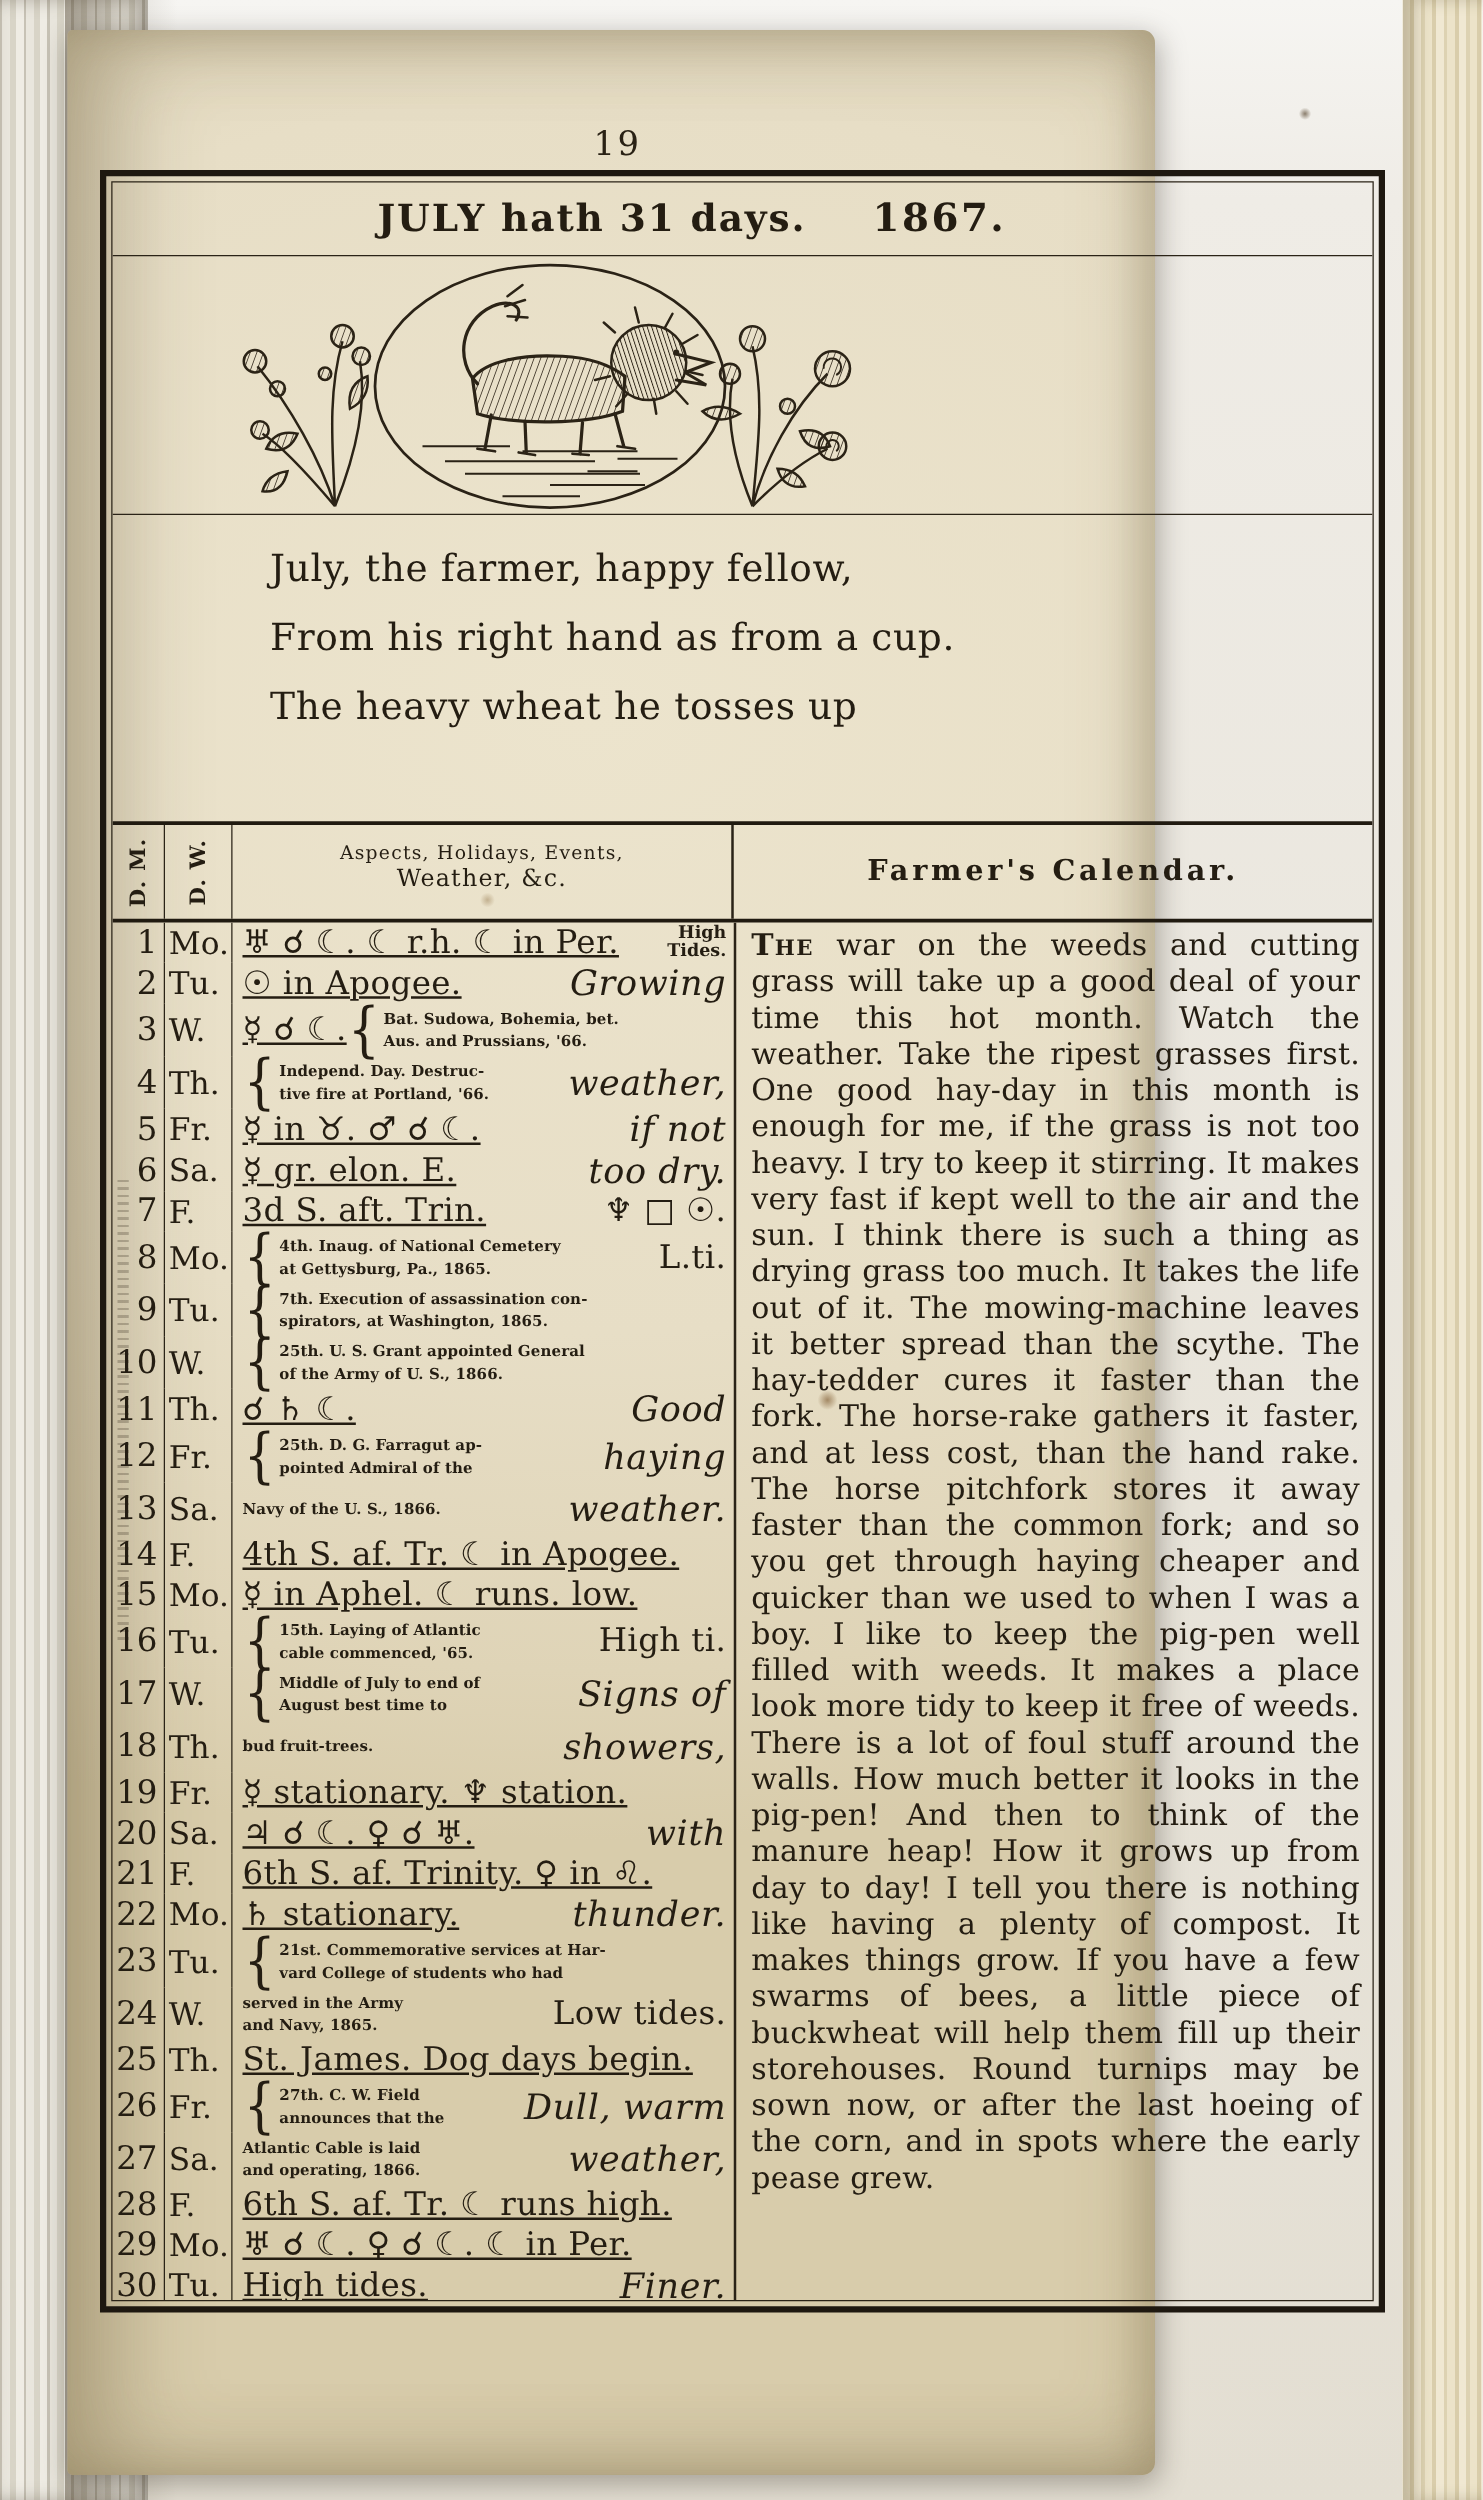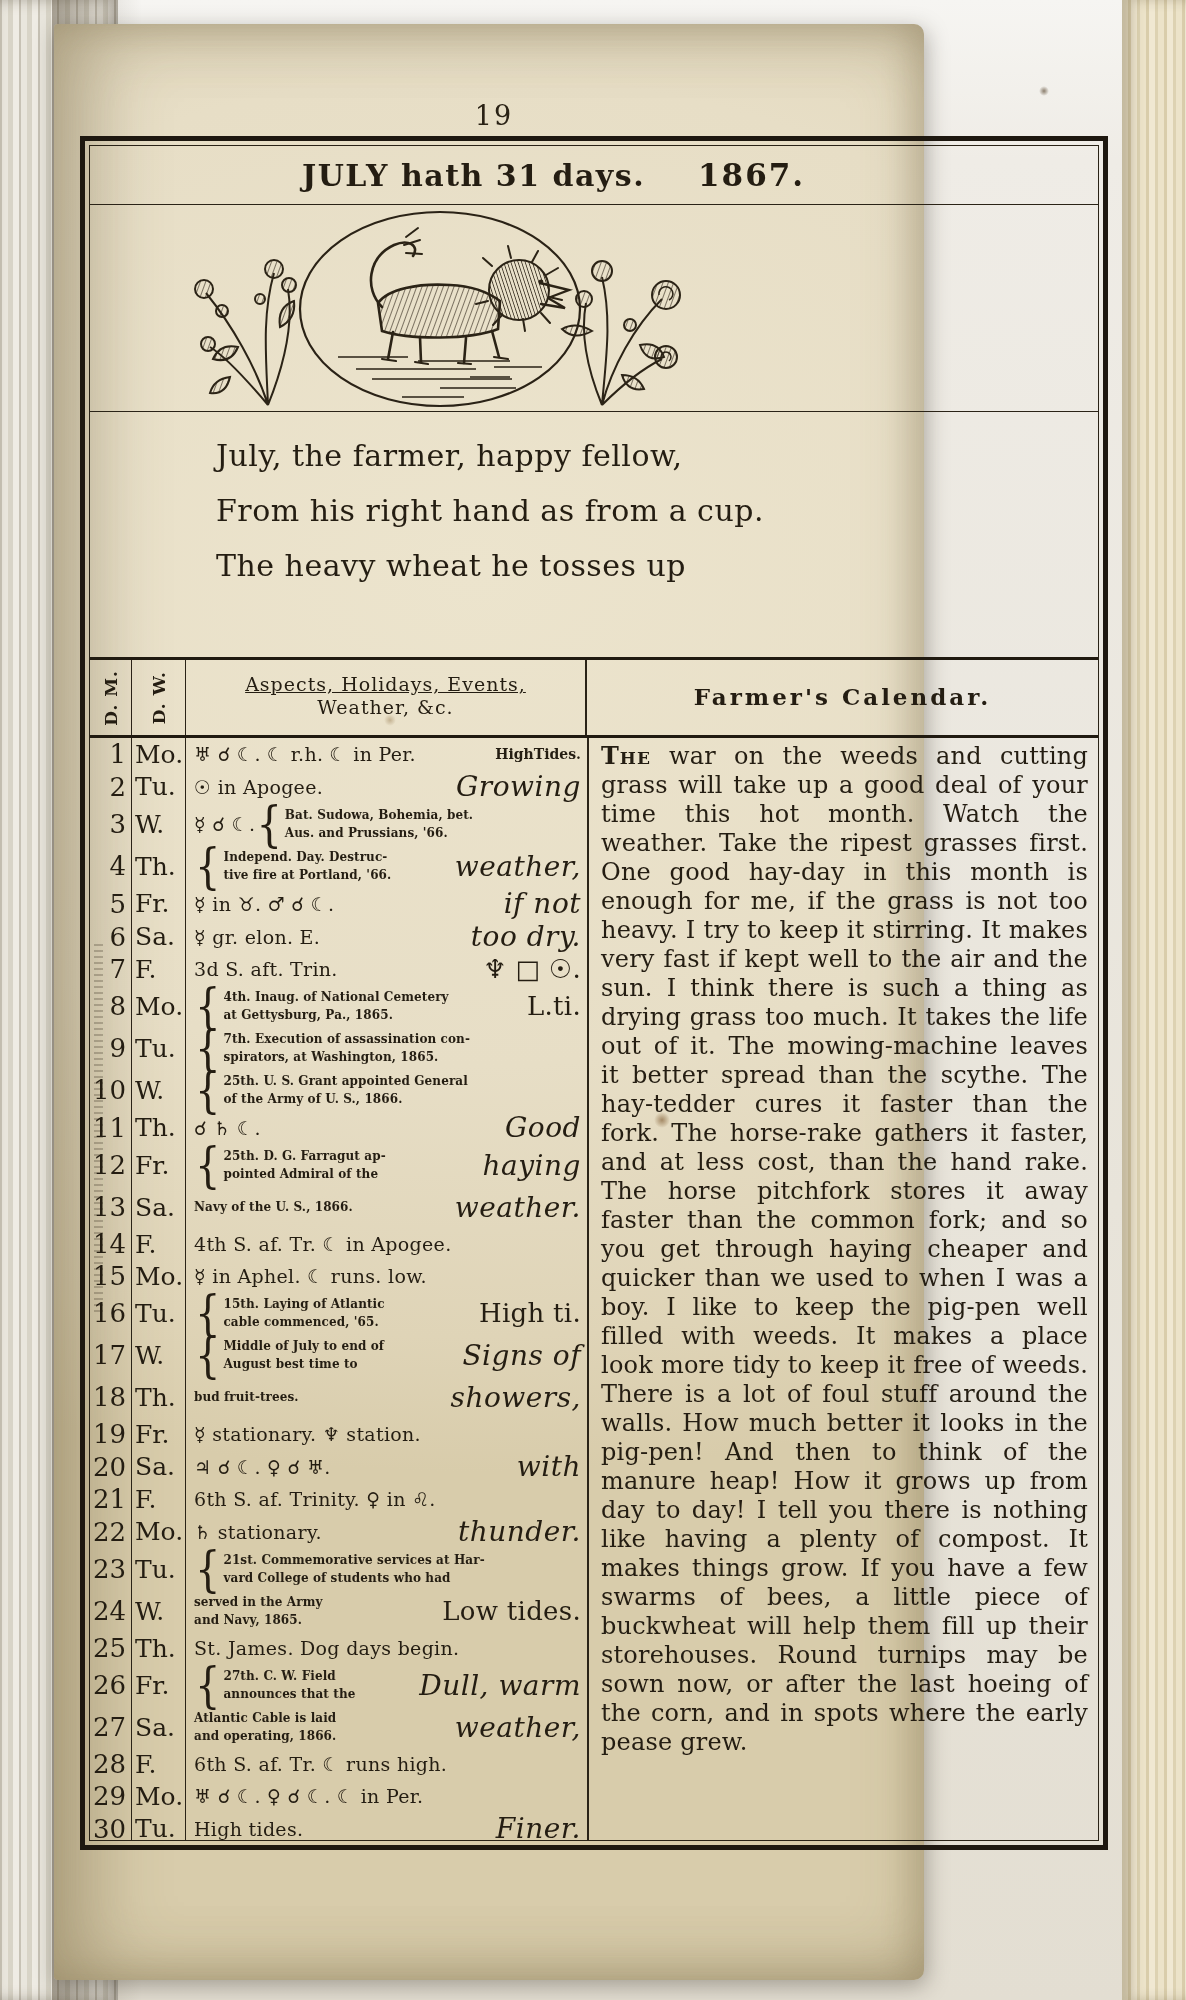--- a/index.html
+++ b/index.html
@@ -44,44 +44,44 @@
   
   .poem{height:248px;box-sizing:border-box;border-bottom:3px solid #201a10;padding:16px 0 16px 126px;}
   .poem-line{font-size:30px;line-height:55px;letter-spacing:.5px;white-space:nowrap;}
   
   .thead{display:flex;height:78px;border-bottom:3.5px solid #201a10;box-sizing:border-box;}
   .c-dm{width:42px;box-sizing:border-box;border-right:1.5px solid #2a2317;flex:none;}
   .c-dw{width:54px;box-sizing:border-box;border-right:1.5px solid #2a2317;flex:none;}
   .th-vert{display:flex;align-items:center;justify-content:center;}
   .th-vert span{writing-mode:vertical-rl;transform:rotate(180deg);font-size:17px;font-weight:600;letter-spacing:1px;white-space:nowrap;}
   .th-asp{width:401px;flex:none;box-sizing:border-box;border-right:2px solid #2a2317;text-align:center;padding-top:13px;}
-  .th-asp .l1{font-size:19px;letter-spacing:1px;text-decoration:underline;}
+  .th-asp .l1{font-size:15px;letter-spacing:1px;}
   .th-asp .l2{font-size:19px;letter-spacing:1px;margin-top:1px;}
   .th-farm{flex:1;text-align:center;padding-top:23px;font-size:23px;font-weight:700;letter-spacing:3px;}
   
   .tbody{display:flex;height:1102px;overflow:hidden;}
   .rows-col{width:497px;flex:none;}
   .farmers-col{flex:1;box-sizing:border-box;border-left:2px solid #2a2317;
     padding:3px 10px 0 12px;font-size:24px;line-height:29px;text-align:justify;
     letter-spacing:.2px;overflow:hidden;}
   .lead-word{font-variant:small-caps;font-weight:600;letter-spacing:1px;}
   .cal-row{display:flex;align-items:center;min-height:32px;}
   .cal-row .c-dm{align-self:stretch;display:flex;align-items:center;justify-content:flex-end;
     padding-right:5px;font-size:26px;}
   .cal-row .c-dw{align-self:stretch;display:flex;align-items:center;padding-left:3px;font-size:25px;}
   .c-asp{flex:1;display:flex;align-items:center;padding:0 6px 0 8px;min-width:0;}
-  .asp-main{font-size:19px;white-space:nowrap;letter-spacing:.3px;}
+  .asp-main{font-size:26px;white-space:nowrap;letter-spacing:.3px;text-decoration:underline;}
   .note-wrap{display:flex;align-items:center;min-height:42px;}
   .brace{font-size:40px;line-height:1;transform:scaleY(1.2);margin:0 3px 0 1px;font-weight:400;}
   .note-lines{display:flex;flex-direction:column;justify-content:center;}
   .note-line{font-size:12px;font-weight:700;line-height:18px;white-space:nowrap;letter-spacing:.1px;}
   .r-word{margin-left:auto;white-space:nowrap;}
   .r-it{font-style:italic;font-size:28px;letter-spacing:.5px;}
   .r-ro{font-size:26px;letter-spacing:.3px;}
-  .r-stack{margin-left:auto;display:flex;flex-direction:row;align-items:flex-start;}
+  .r-stack{margin-left:auto;display:flex;flex-direction:column;align-items:flex-end;}
   .r-stack-line{font-size:14px;font-weight:700;line-height:15px;}
 </style>
 </head>
 <body>
 
 <div class="book-left"></div>
 <div class="gutter-shadow"></div>
 
 <div class="page">
   <div class="pagenum">19</div>

